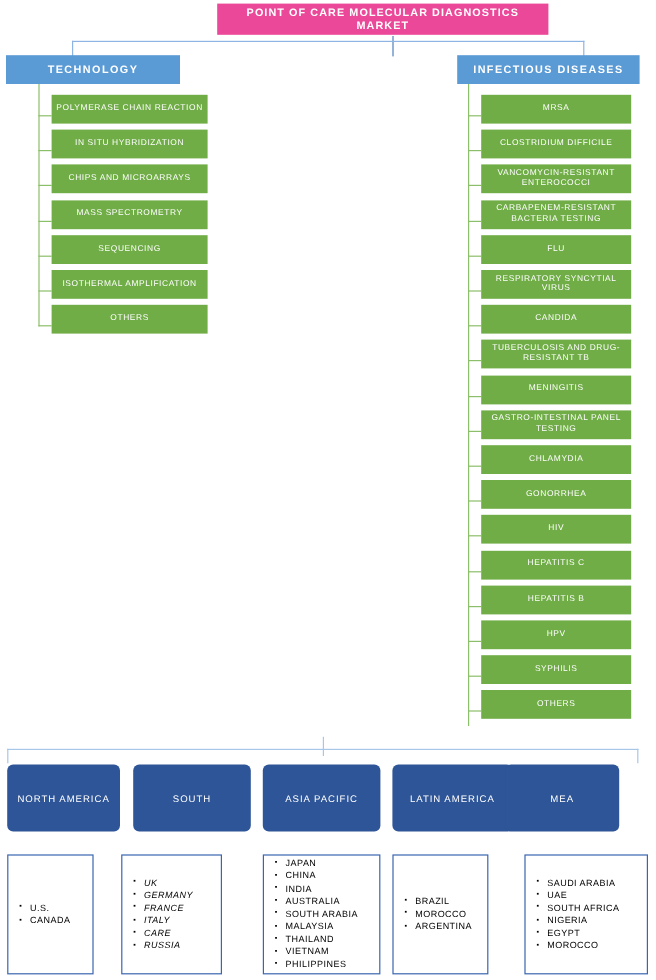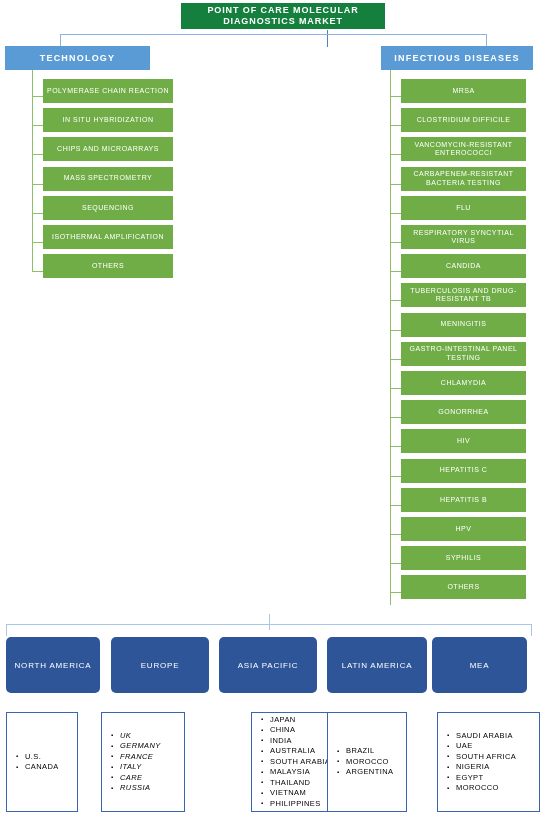--- a/index.html
+++ b/index.html
@@ -19,23 +19,23 @@
     position: relative;
     width: 547px;
     height: 817px;
   }
 
   
   .root-title {
     position: absolute;
     left: 181px;
     top: 3px;
-    width: 204px;
+    width: 276px;
     height: 26px;
-    background: #15803d;
+    background: #ec4899;
     color: #ffffff;
     font-size: 9px;
     font-weight: bold;
     letter-spacing: 0.9px;
     display: flex;
     align-items: center;
     justify-content: center;
     text-align: center;
     line-height: 11px;
     box-sizing: border-box;
@@ -258,43 +258,43 @@
       <div class="leaf leaf-infec" style="top: 546.2px;">SYPHILIS</div>
       <div class="stub" style="left: 390px; top: 592.4px;"></div>
       <div class="leaf leaf-infec" style="top: 575.4px;">OTHERS</div>
     </div>
 
   <div class="region-stem"></div>
   <div class="region-bracket"></div>
 
   <div id="region-row">
       <div class="region-box" style="left: 6px; width: 94px;">NORTH AMERICA</div>
-      <div class="region-box" style="left: 111px; width: 98px;">EUROPE</div>
+      <div class="region-box" style="left: 111px; width: 98px;">SOUTH</div>
       <div class="region-box" style="left: 219px; width: 98px;">ASIA PACIFIC</div>
       <div class="region-box" style="left: 327px; width: 100px;">LATIN AMERICA</div>
-      <div class="region-box" style="left: 432px; width: 95px;">MEA</div>
+      <div class="region-box" style="left: 421px; width: 95px;">MEA</div>
     </div>
   <div id="country-row">
       <div class="country-box" style="left: 6px; width: 72px;">
         <ul>
           <li>U.S.</li>
           <li>CANADA</li>
         </ul>
       </div>
       <div class="country-box" style="left: 101px; width: 84px; font-style: italic;">
         <ul>
           <li>UK</li>
           <li>GERMANY</li>
           <li>FRANCE</li>
           <li>ITALY</li>
           <li>CARE</li>
           <li>RUSSIA</li>
         </ul>
       </div>
-      <div class="country-box" style="left: 219px; width: 98px; margin-left: 32px;">
+      <div class="country-box" style="left: 219px; width: 98px;">
         <ul>
           <li>JAPAN</li>
           <li>CHINA</li>
           <li>INDIA</li>
           <li>AUSTRALIA</li>
           <li>SOUTH ARABIA</li>
           <li>MALAYSIA</li>
           <li>THAILAND</li>
           <li>VIETNAM</li>
           <li>PHILIPPINES</li>

